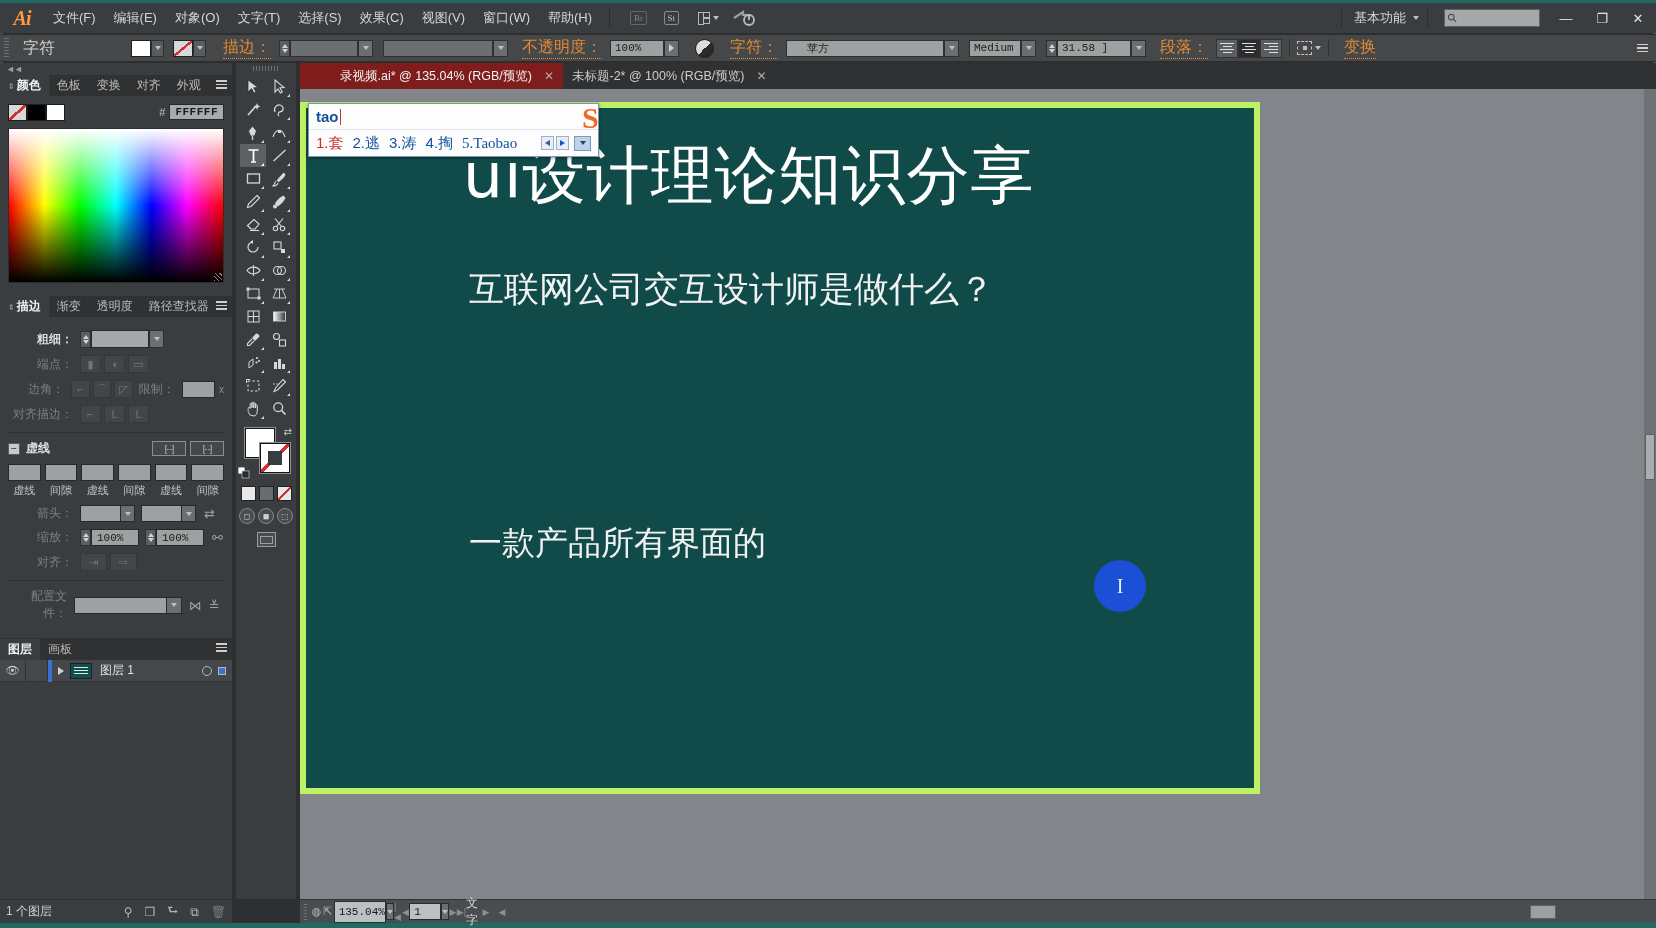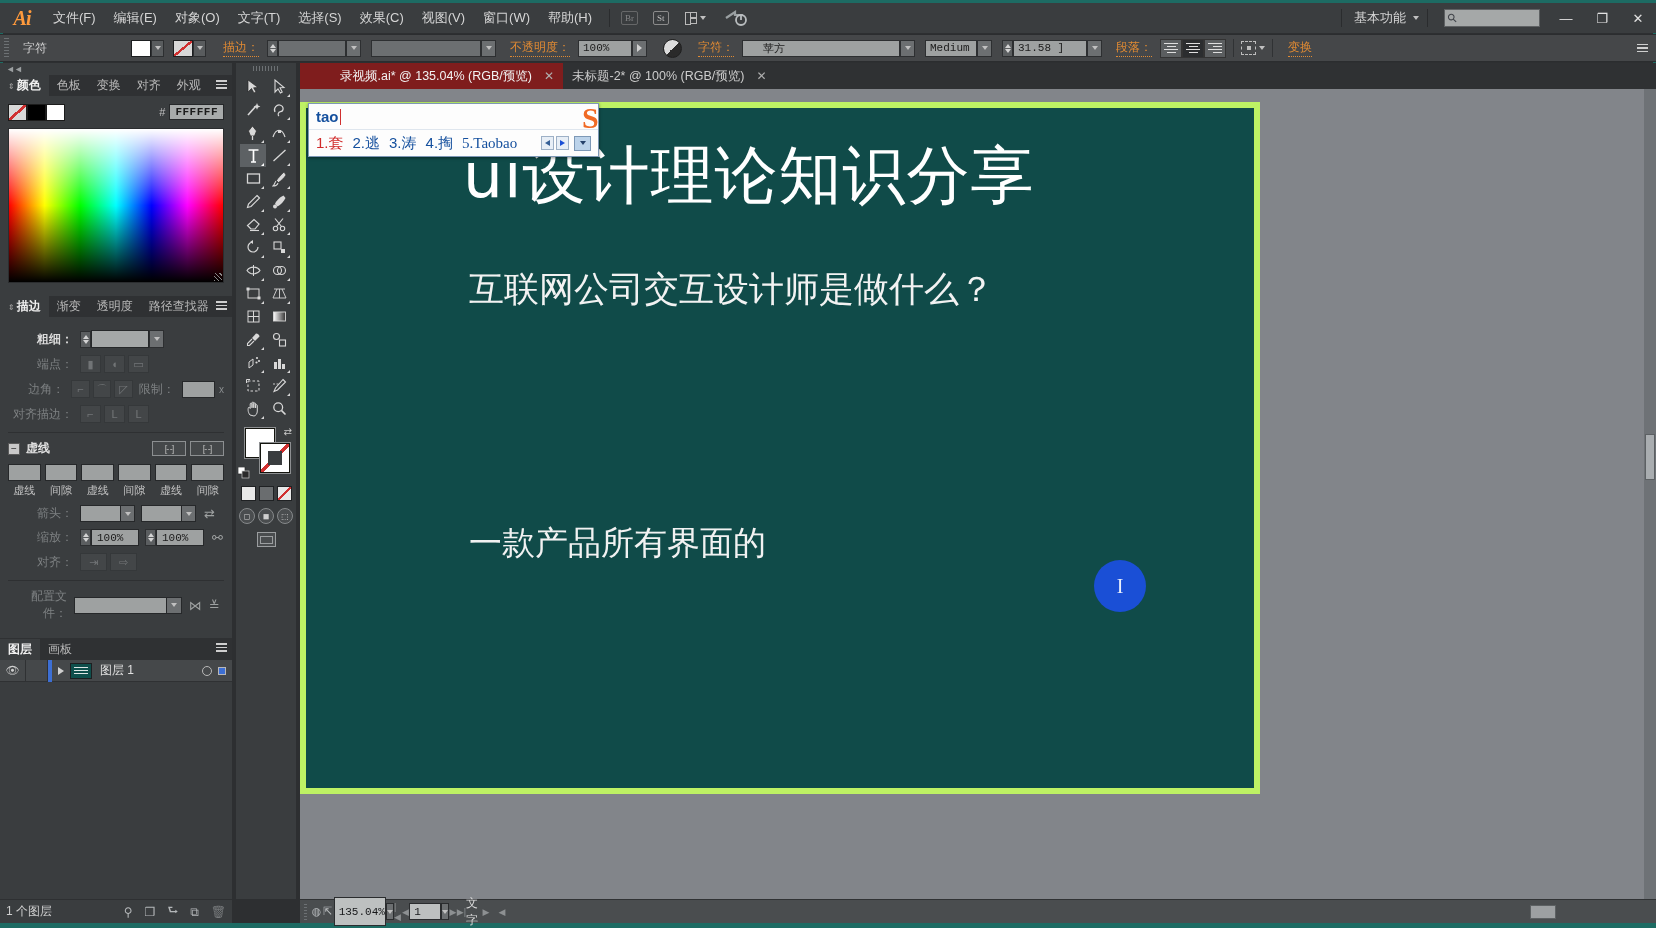--- a/index.html
+++ b/index.html
@@ -25,21 +25,21 @@
   }
   .ai-logo {
     width:44px; height:30px; display:flex; align-items:center; justify-content:center;
     color:#ff9a3c; font-size:20px; font-weight:bold; font-style:italic;
     font-family:"Liberation Serif", serif; letter-spacing:-1px;
   }
   .menu-item {
     padding:0 9px; height:30px; line-height:30px; font-size:13px; color:#d5d5d5; white-space:nowrap;
   }
   .mb-sep { width:1px; height:18px; background:#2a2c2e; margin:0 8px; }
-  .mb-icon { width:26px; height:20px; display:flex; align-items:center; justify-content:flex-start; margin:0 3px; }
+  .mb-icon { width:26px; height:20px; display:flex; align-items:center; justify-content:flex-end; margin:0 3px; }
   .icon-box {
     border:1px solid #8b8b8b; color:#bdbdbd; font-size:9px; padding:1px 3px; border-radius:2px;
     font-family:"Liberation Serif", serif;
   }
   .arrange-ico { display:flex; }
   .arrange-ico .sq { width:6px; height:13px; border:1px solid #b9b9b9; }
   .arrange-ico .col { display:flex; flex-direction:column; }
   .arrange-ico .half { width:6px; height:6px; border:1px solid #b9b9b9; border-left:none; }
   .caret-dn { width:0;height:0;border-left:3.5px solid transparent;border-right:3.5px solid transparent;border-top:4px solid #c0c0c0; margin-left:3px; }
   .mb-right { margin-left:auto; display:flex; align-items:center; height:30px; }
@@ -52,21 +52,21 @@
   .wbtn { width:36px; height:26px; display:flex; align-items:center; justify-content:center; color:#e2e2e2; font-size:13px; }
 
   
   .ctrlbar {
     position:absolute; left:0; top:34px; width:1656px; height:28px;
     background:#454749; border-top:1px solid #2b2d2f; border-bottom:1px solid #2b2d2f;
     display:flex; align-items:center;
   }
   .grip { width:5px; height:20px; margin-left:4px;
      background: repeating-linear-gradient(to bottom,#6d7174 0 1px,transparent 1px 3px); }
-  .cb-label { font-size:12px; color:#d0d0d0; margin:0 8px; white-space:nowrap; }
+  .cb-label { font-size:16px; color:#d0d0d0; margin:0 8px; white-space:nowrap; }
   .cb-label.orange { color:#e08a33; border-bottom:1px dotted #e08a33; }
   .swatch-wrap { display:flex; align-items:center; margin-right:3px; }
   .swatch { width:20px; height:17px; border:1px solid #1d1f21; }
   .swatch.white { background:#ffffff; }
   .swatch.none {
     background:#d8d8d8;
     background-image:linear-gradient(to bottom right, transparent 45%, #d03030 45%, #d03030 55%, transparent 55%);
   }
   .mini-drop { width:13px; height:17px; background:#595c5e; border:1px solid #2d2f31; display:flex; align-items:center; justify-content:center; }
   .spin { display:flex; flex-direction:column; justify-content:center; width:11px; height:17px; background:#5b5e60; border:1px solid #2d2f31; align-items:center; }
@@ -253,21 +253,21 @@
   
   .vscroll { position:absolute; right:0; top:0; width:12px; height:810px; background:#6e7276; }
   .vscroll .thumbv { position:absolute; left:1px; top:345px; width:10px; height:46px; background:#a9adb0; border:1px solid #5c6063; }
 
   
   .statusbar { position:absolute; left:300px; bottom:5px; width:1356px; height:24px; background:#4a4d4f;
       border-top:1px solid #303234; display:flex; align-items:center; }
   .sb-grip { width:6px; height:16px; margin:0 4px;
      background:repeating-linear-gradient(to bottom,#6d7174 0 1px,transparent 1px 3px); }
   .sb-btn { width:24px; height:18px; display:flex; align-items:center; justify-content:center; color:#b8bbbd; font-size:11px; }
-  .zoomfield { width:62px; height:29px; background:#bdc0c0; color:#17181a; font-size:11px;
+  .zoomfield { width:62px; height:22px; background:#bdc0c0; color:#17181a; font-size:11px;
       font-family:"Liberation Mono",monospace; display:flex; align-items:center; padding-left:4px; border:1px solid #2a2c2e; }
   .zoomdd { width:15px; height:17px; background:#6c6f71; border:1px solid #2a2c2e; display:flex; align-items:center; justify-content:center; }
   .navarrow { width:16px; height:18px; display:flex; align-items:center; justify-content:center; color:#8d9092; font-size:9px; }
   .pagefield { width:60px; height:17px; background:#bdc0c0; color:#17181a; font-size:11px;
       font-family:"Liberation Mono",monospace; display:flex; align-items:center; padding-left:4px; border:1px solid #2a2c2e; }
   .sb-status { margin-left:auto; margin-right:auto; font-size:12px; color:#dcdcdc; }
   .sb-right { margin-left:auto; display:flex; align-items:center; }
 </style>
 </head>
 <body>

